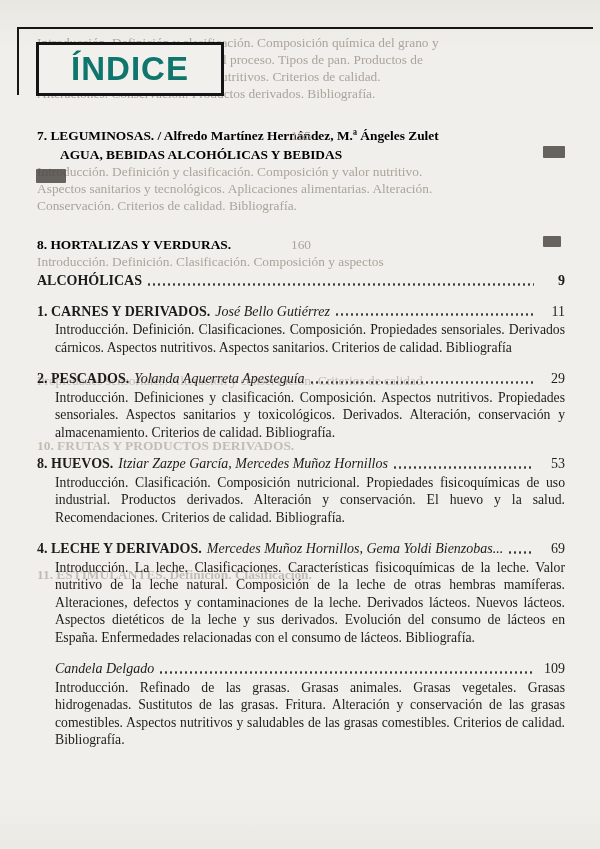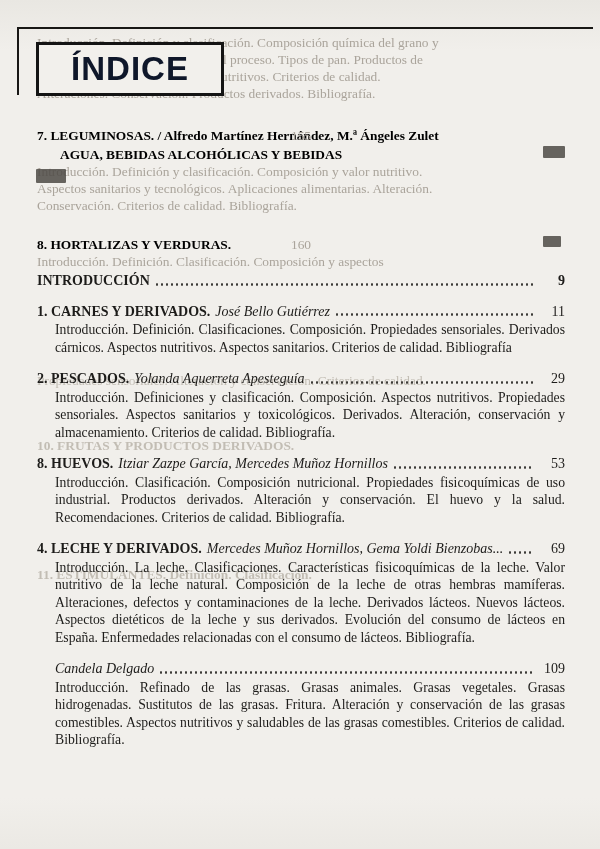--- a/index.html
+++ b/index.html
@@ -25,21 +25,21 @@
   .blot{position:absolute;background:#4e4a45;opacity:.85;z-index:1;border-radius:1px;}
 
   
   .title-box{
     position:absolute;left:36px;top:42px;width:182px;height:48px;z-index:3;
     background:#f2f0ec;border:3px solid #141414;
     display:flex;align-items:center;justify-content:center;
   }
   .title-box span{
     font-family:"Liberation Sans",sans-serif;font-weight:bold;
-    font-size:33px;letter-spacing:1px;color:#0f172a;
+    font-size:33px;letter-spacing:1px;color:#0f766e;
   }
 
   
   .toc{
     position:absolute;left:37px;top:272px;width:528px;z-index:2;
     font-size:14px;line-height:17.5px;
   }
   .toc-row{display:flex;align-items:baseline;}
   .toc-row .t b{margin-right:5px;}
   .toc-row .t i{white-space:normal;}
@@ -88,21 +88,21 @@
     <div class="blot" style="left:543px;top:236px;width:18px;height:11px"></div>
   </div>
 
   <div class="title-box">
     <span>ÍNDICE</span>
   </div>
 
   <div class="toc">
 
     <div class="toc-row intro-row">
-      <span class="t">INTRODUCCIÓN</span>
+      <span class="t">ALCOHÓLICAS</span>
       <span class="leader"></span>
       <span class="pg">9</span>
     </div>
 
     <div class="entry">
       <div class="toc-row">
         <span class="t"><b>1. CARNES Y DERIVADOS.</b><i>José Bello Gutiérrez</i></span>
         <span class="leader"></span>
         <span class="pg">11</span>
       </div>

